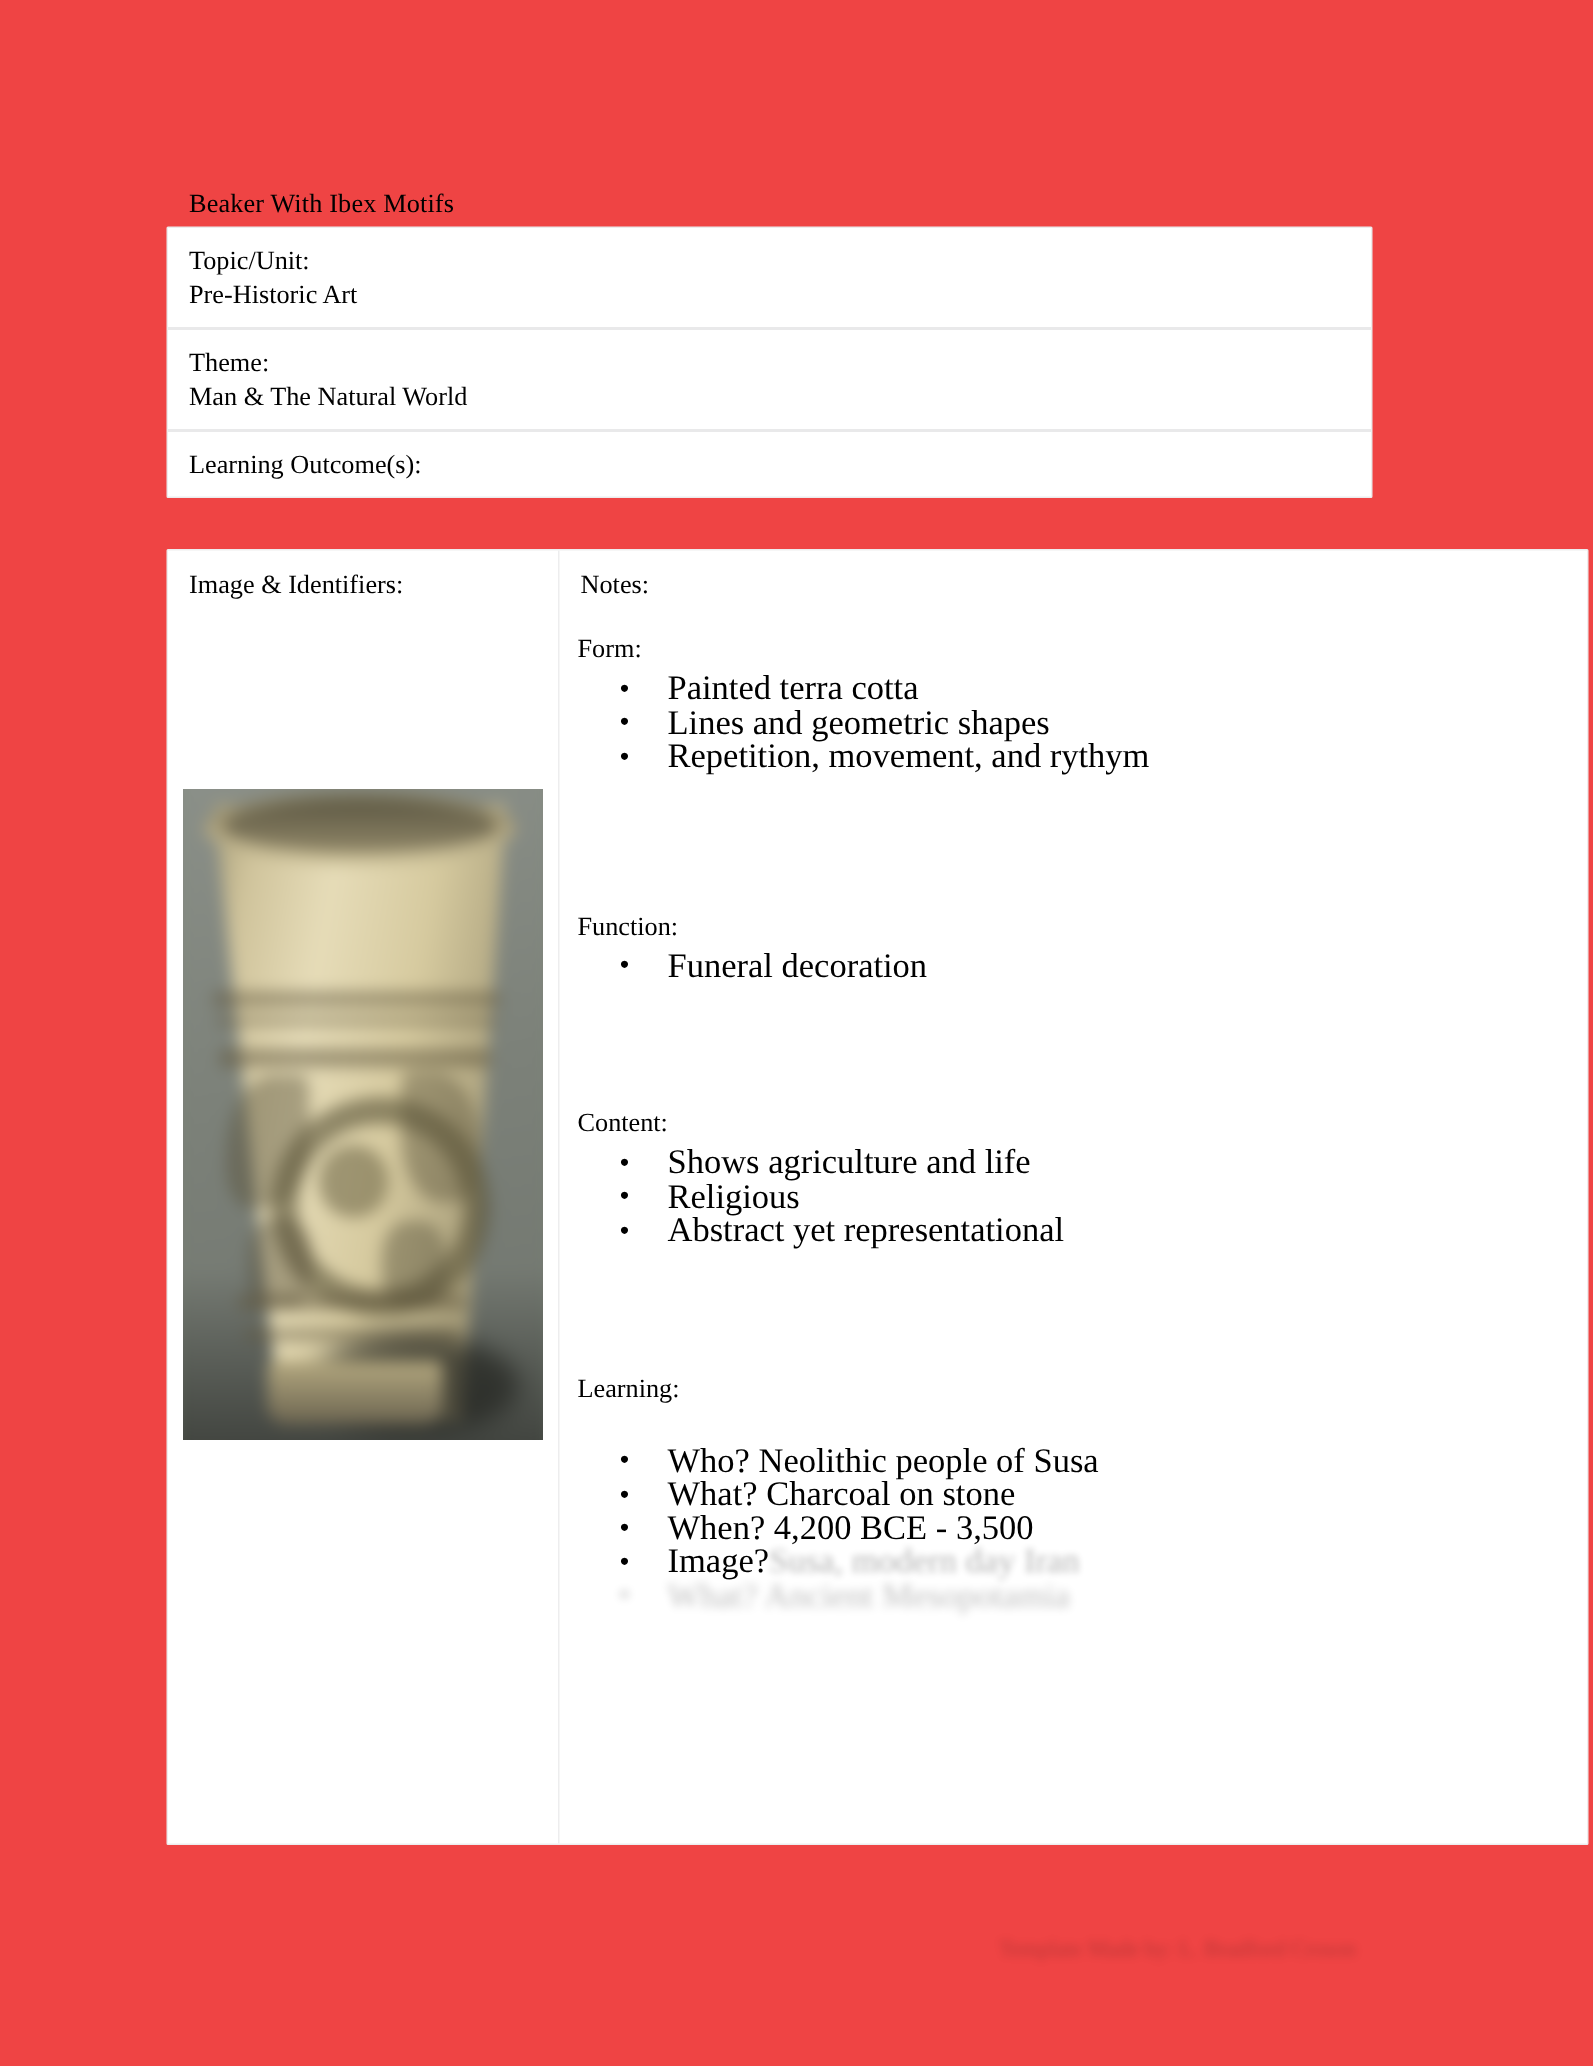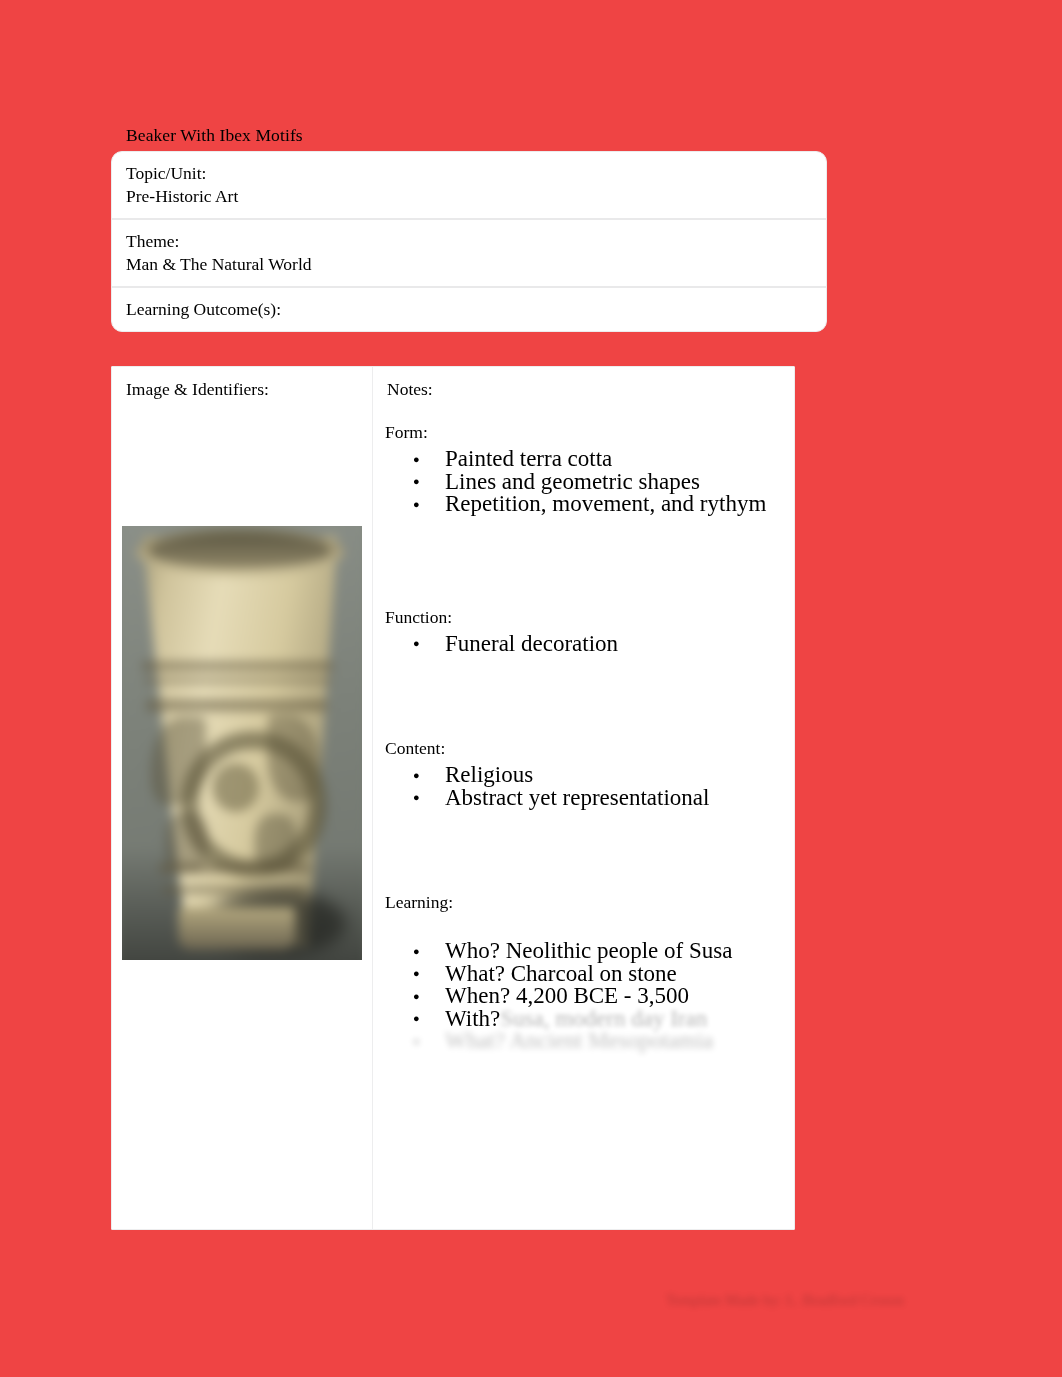--- a/index.html
+++ b/index.html
@@ -32,23 +32,23 @@
     line-height: 22px;
     letter-spacing: 0.1px;
     white-space: nowrap;
   }
 
   
   .meta-table {
     position: absolute;
     left: 111px;
     top: 151px;
-    width: 716px;
+    width: 804px;
     border: 1px solid #ececed;
-    border-radius: 11px;
+    border-radius: 1px;
     background: #ffffff;
     box-sizing: border-box;
   }
   .meta-row {
     border-bottom: 2px solid #e9e9ea;
     padding: 10px 0 10px 14px;
     box-sizing: border-box;
   }
   .meta-row:last-child {
     border-bottom: none;
@@ -58,21 +58,21 @@
     font-size: 17.5px;
     line-height: 23px;
     white-space: nowrap;
   }
 
   
   .main-table {
     position: absolute;
     left: 111px;
     top: 366px;
-    width: 684px;
+    width: 948px;
     height: 864px;
     border: 1px solid #ededee;
     border-radius: 1px;
     background: #ffffff;
     box-sizing: border-box;
     display: flex;
   }
   .col-left {
     width: 261px;
     border-right: 1px solid #ededee;
@@ -387,33 +387,34 @@
 
         <div class="section-head">Function:</div>
         <ul class="bullets">
           <li>Funeral decoration</li>
         </ul>
 
         <div class="spacer-md"></div>
 
         <div class="section-head">Content:</div>
         <ul class="bullets">
+          <li>Shows agriculture and life</li>
           <li>Religious</li>
           <li>Abstract yet representational</li>
         </ul>
 
         <div class="spacer-md"></div>
 
         <div class="section-head">Learning:</div>
         <div class="spacer-sm"></div>
         <ul class="bullets">
           <li>Who?   Neolithic people of Susa</li>
           <li>What?   Charcoal on stone</li>
           <li>When?   4,200 BCE - 3,500</li>
-          <li><span>With?</span><span class="redacted-inline faded">Susa, modern day Iran</span></li>
+          <li><span>Image?</span><span class="redacted-inline faded">Susa, modern day Iran</span></li>
           <li class="faded-strong">What?  Ancient Mesopotamia</li>
         </ul>
 
       </div>
     </div>
 
   </div>
 
   <div class="footer">Template Made by: L. Bradford Croson</div>
 

